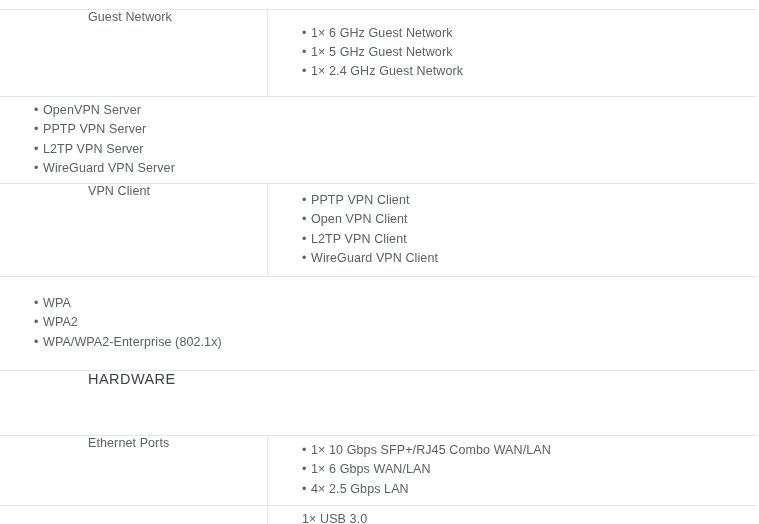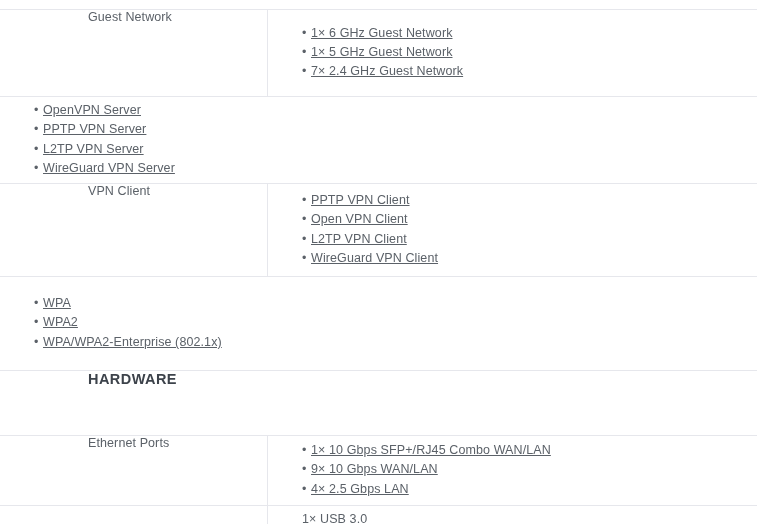--- a/index.html
+++ b/index.html
@@ -75,21 +75,20 @@
     padding-left: 34px;
     display: flex;
     flex-direction: column;
     justify-content: center;
   }
 
   .bullet-list {
     list-style: none;
     margin: 0;
     padding: 0;
-    text-decoration: underline;
   }
   .bullet-list li {
     font-size: 12.5px;
     line-height: 19.3px;
     color: #5b6168;
     letter-spacing: 0.1px;
     white-space: nowrap;
     position: relative;
     padding-left: 9px;
   }
@@ -115,42 +114,42 @@
     color: #3d434b;
     letter-spacing: 0.45px;
     white-space: nowrap;
   }
 
   
   .row-h-guest   { height: 87px; }
   .row-h-vpnsrv  { height: 87px; }
   .row-h-vpncli  { height: 93px; }
   .row-h-wifi    { height: 94px; }
-  .row-h-hw      { height: 65px; font-weight: bold; }
+  .row-h-hw      { height: 65px; }
   .row-h-eth     { height: 70px; }
   .row-h-usb     { height: 29px; }
 
   .top-spacer { height: 9px; }
 </style>
 </head>
 <body>
 
 <div class="top-spacer"></div>
 
 <div class="spec-table" id="spec-table" style="top:9px;">
 
 <div class="spec-row row-h-guest">
       <div class="cell-label">
         <span class="label-text">Guest Network</span>
       </div>
       <div class="cell-value">
         <ul class="bullet-list">
           <li>1× 6 GHz Guest Network</li>
           <li>1× 5 GHz Guest Network</li>
-          <li>7× 2.4 GHz Guest Network</li>
+          <li>1× 2.4 GHz Guest Network</li>
         </ul>
       </div>
     </div>
     <div class="spec-row row-h-vpnsrv">
       <div class="cell-value">
         <ul class="bullet-list">
           <li>OpenVPN Server</li>
           <li>PPTP VPN Server</li>
           <li>L2TP VPN Server</li>
           <li>WireGuard VPN Server</li>
@@ -185,21 +184,21 @@
       </div>
       <div class="cell-value"></div>
     </div>
     <div class="spec-row row-h-eth">
       <div class="cell-label">
         <span class="label-text">Ethernet Ports</span>
       </div>
       <div class="cell-value">
         <ul class="bullet-list">
           <li>1× 10 Gbps SFP+/RJ45 Combo WAN/LAN</li>
-          <li>9× 10 Gbps WAN/LAN</li>
+          <li>1× 6 Gbps WAN/LAN</li>
           <li>4× 2.5 Gbps LAN</li>
         </ul>
       </div>
     </div>
     <div class="spec-row row-h-usb">
       <div class="cell-label">
         <span class="label-text"></span>
       </div>
       <div class="cell-value">
         <div class="plain-value">1× USB 3.0</div>

